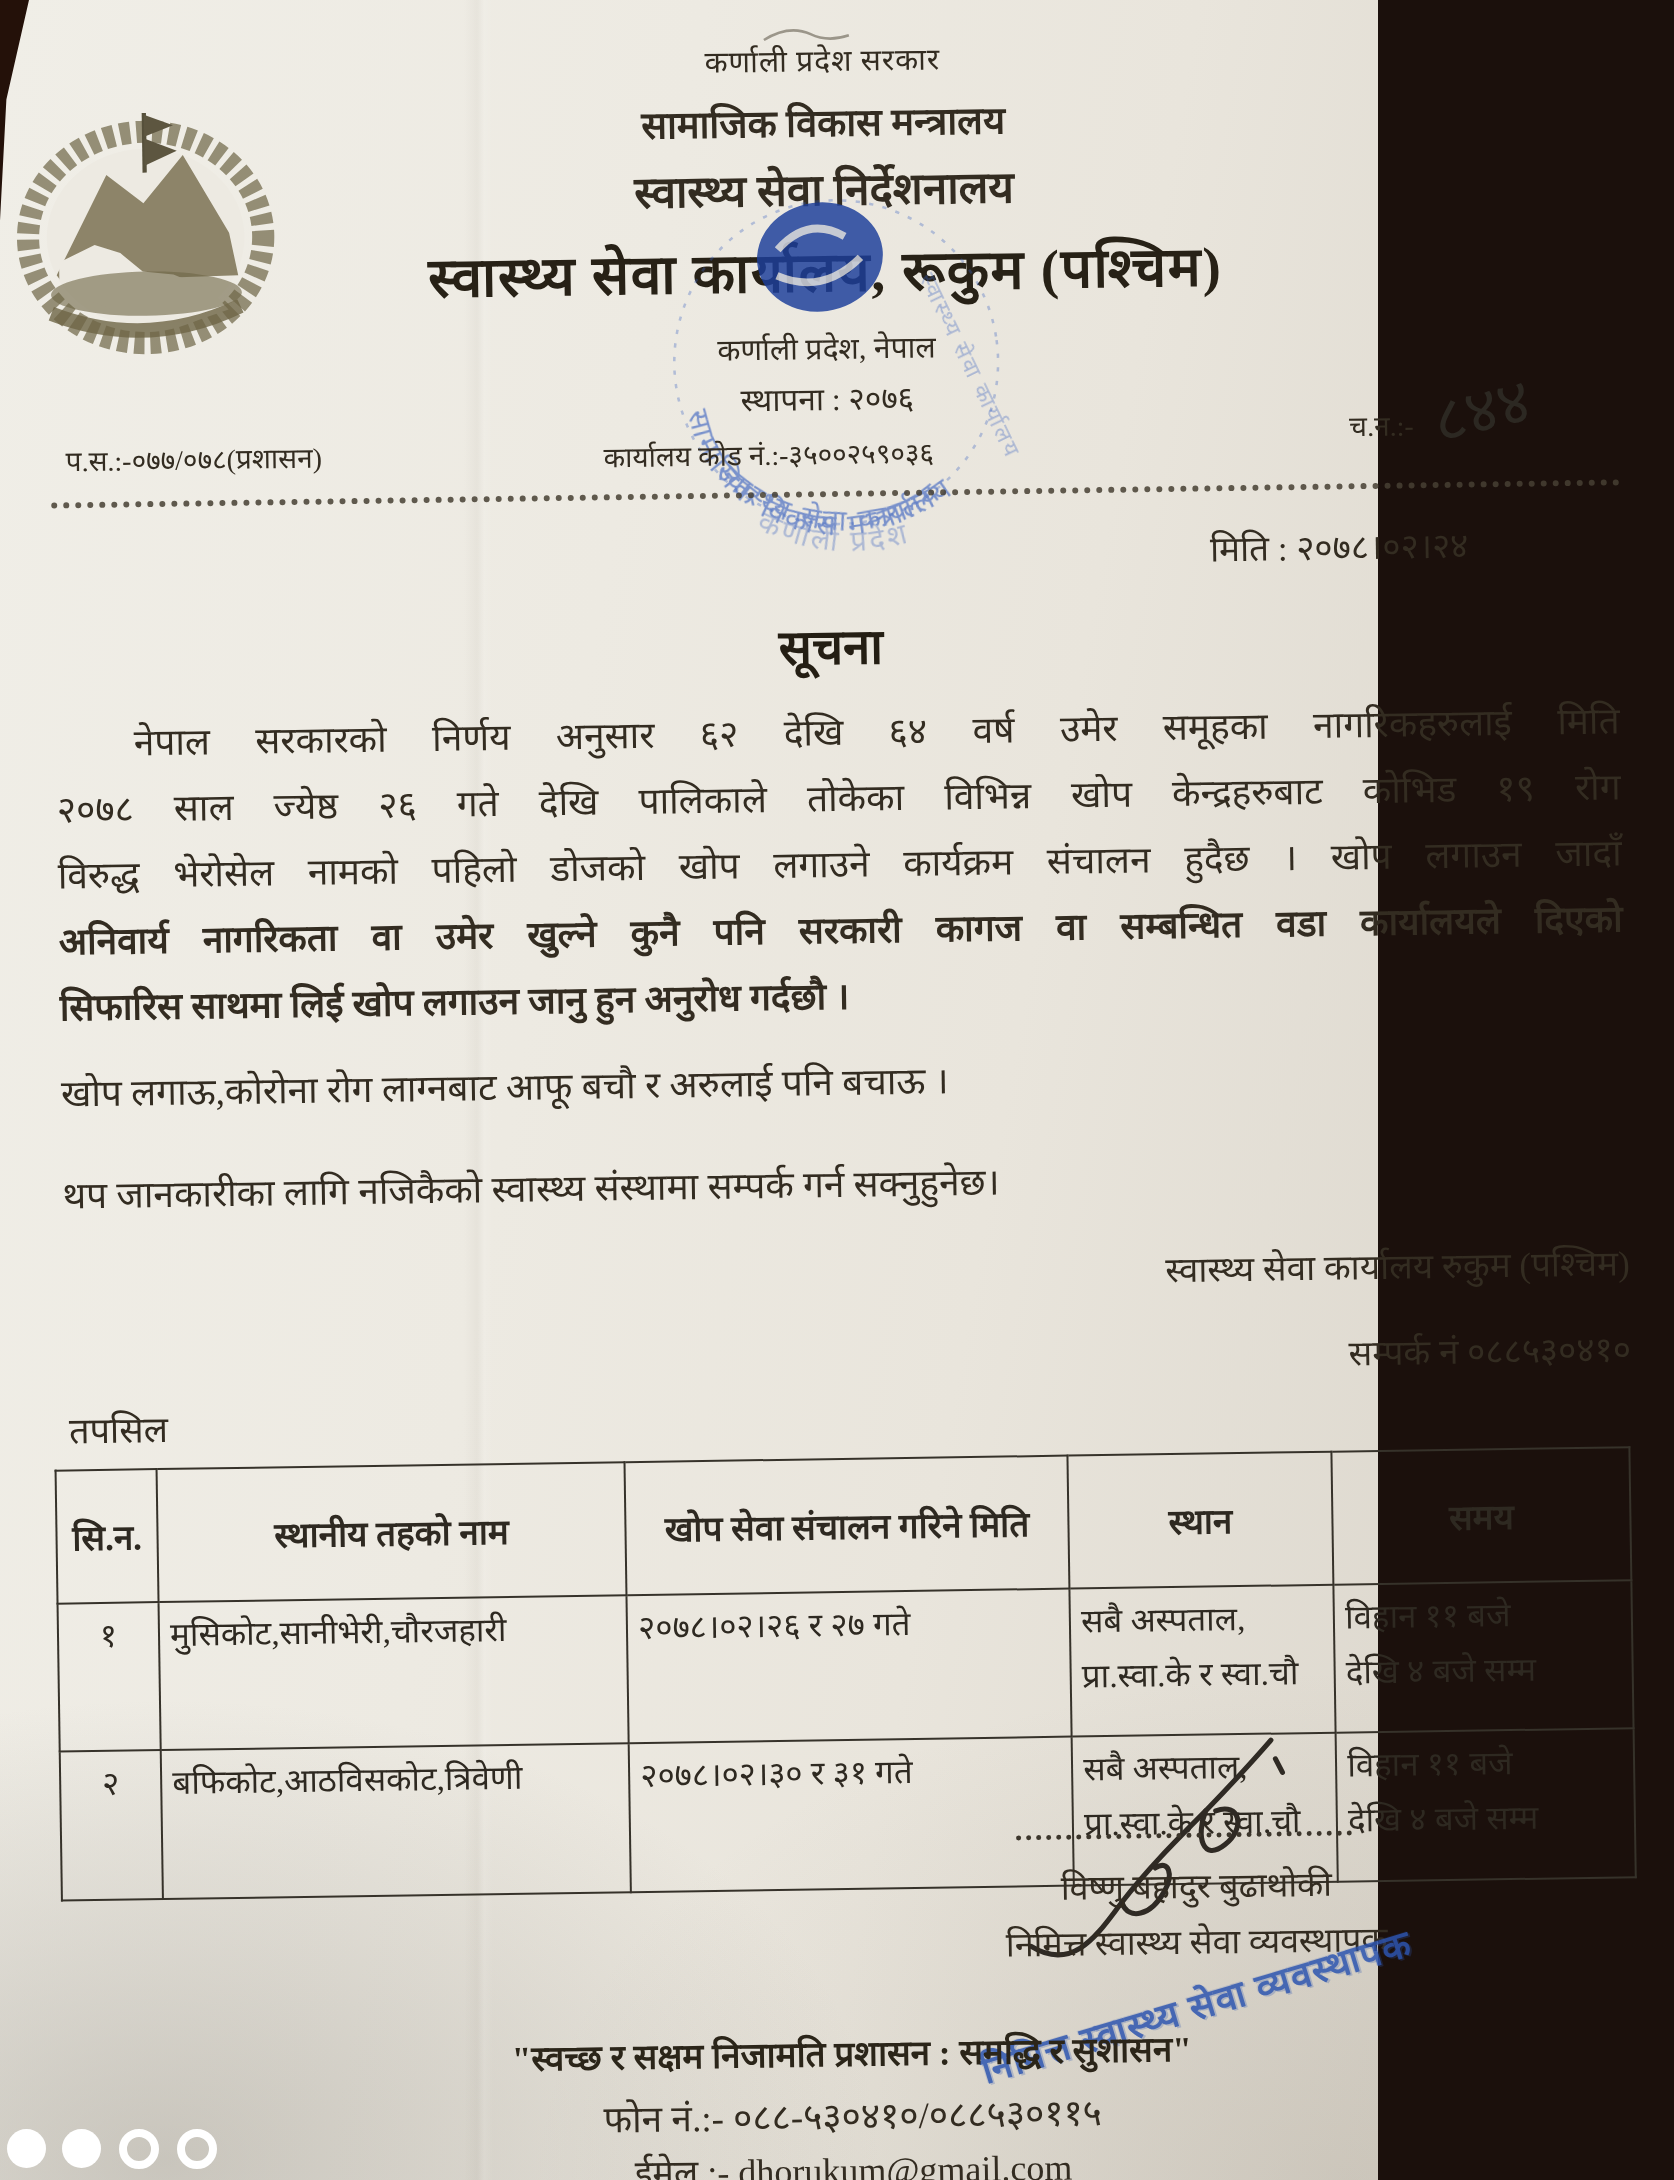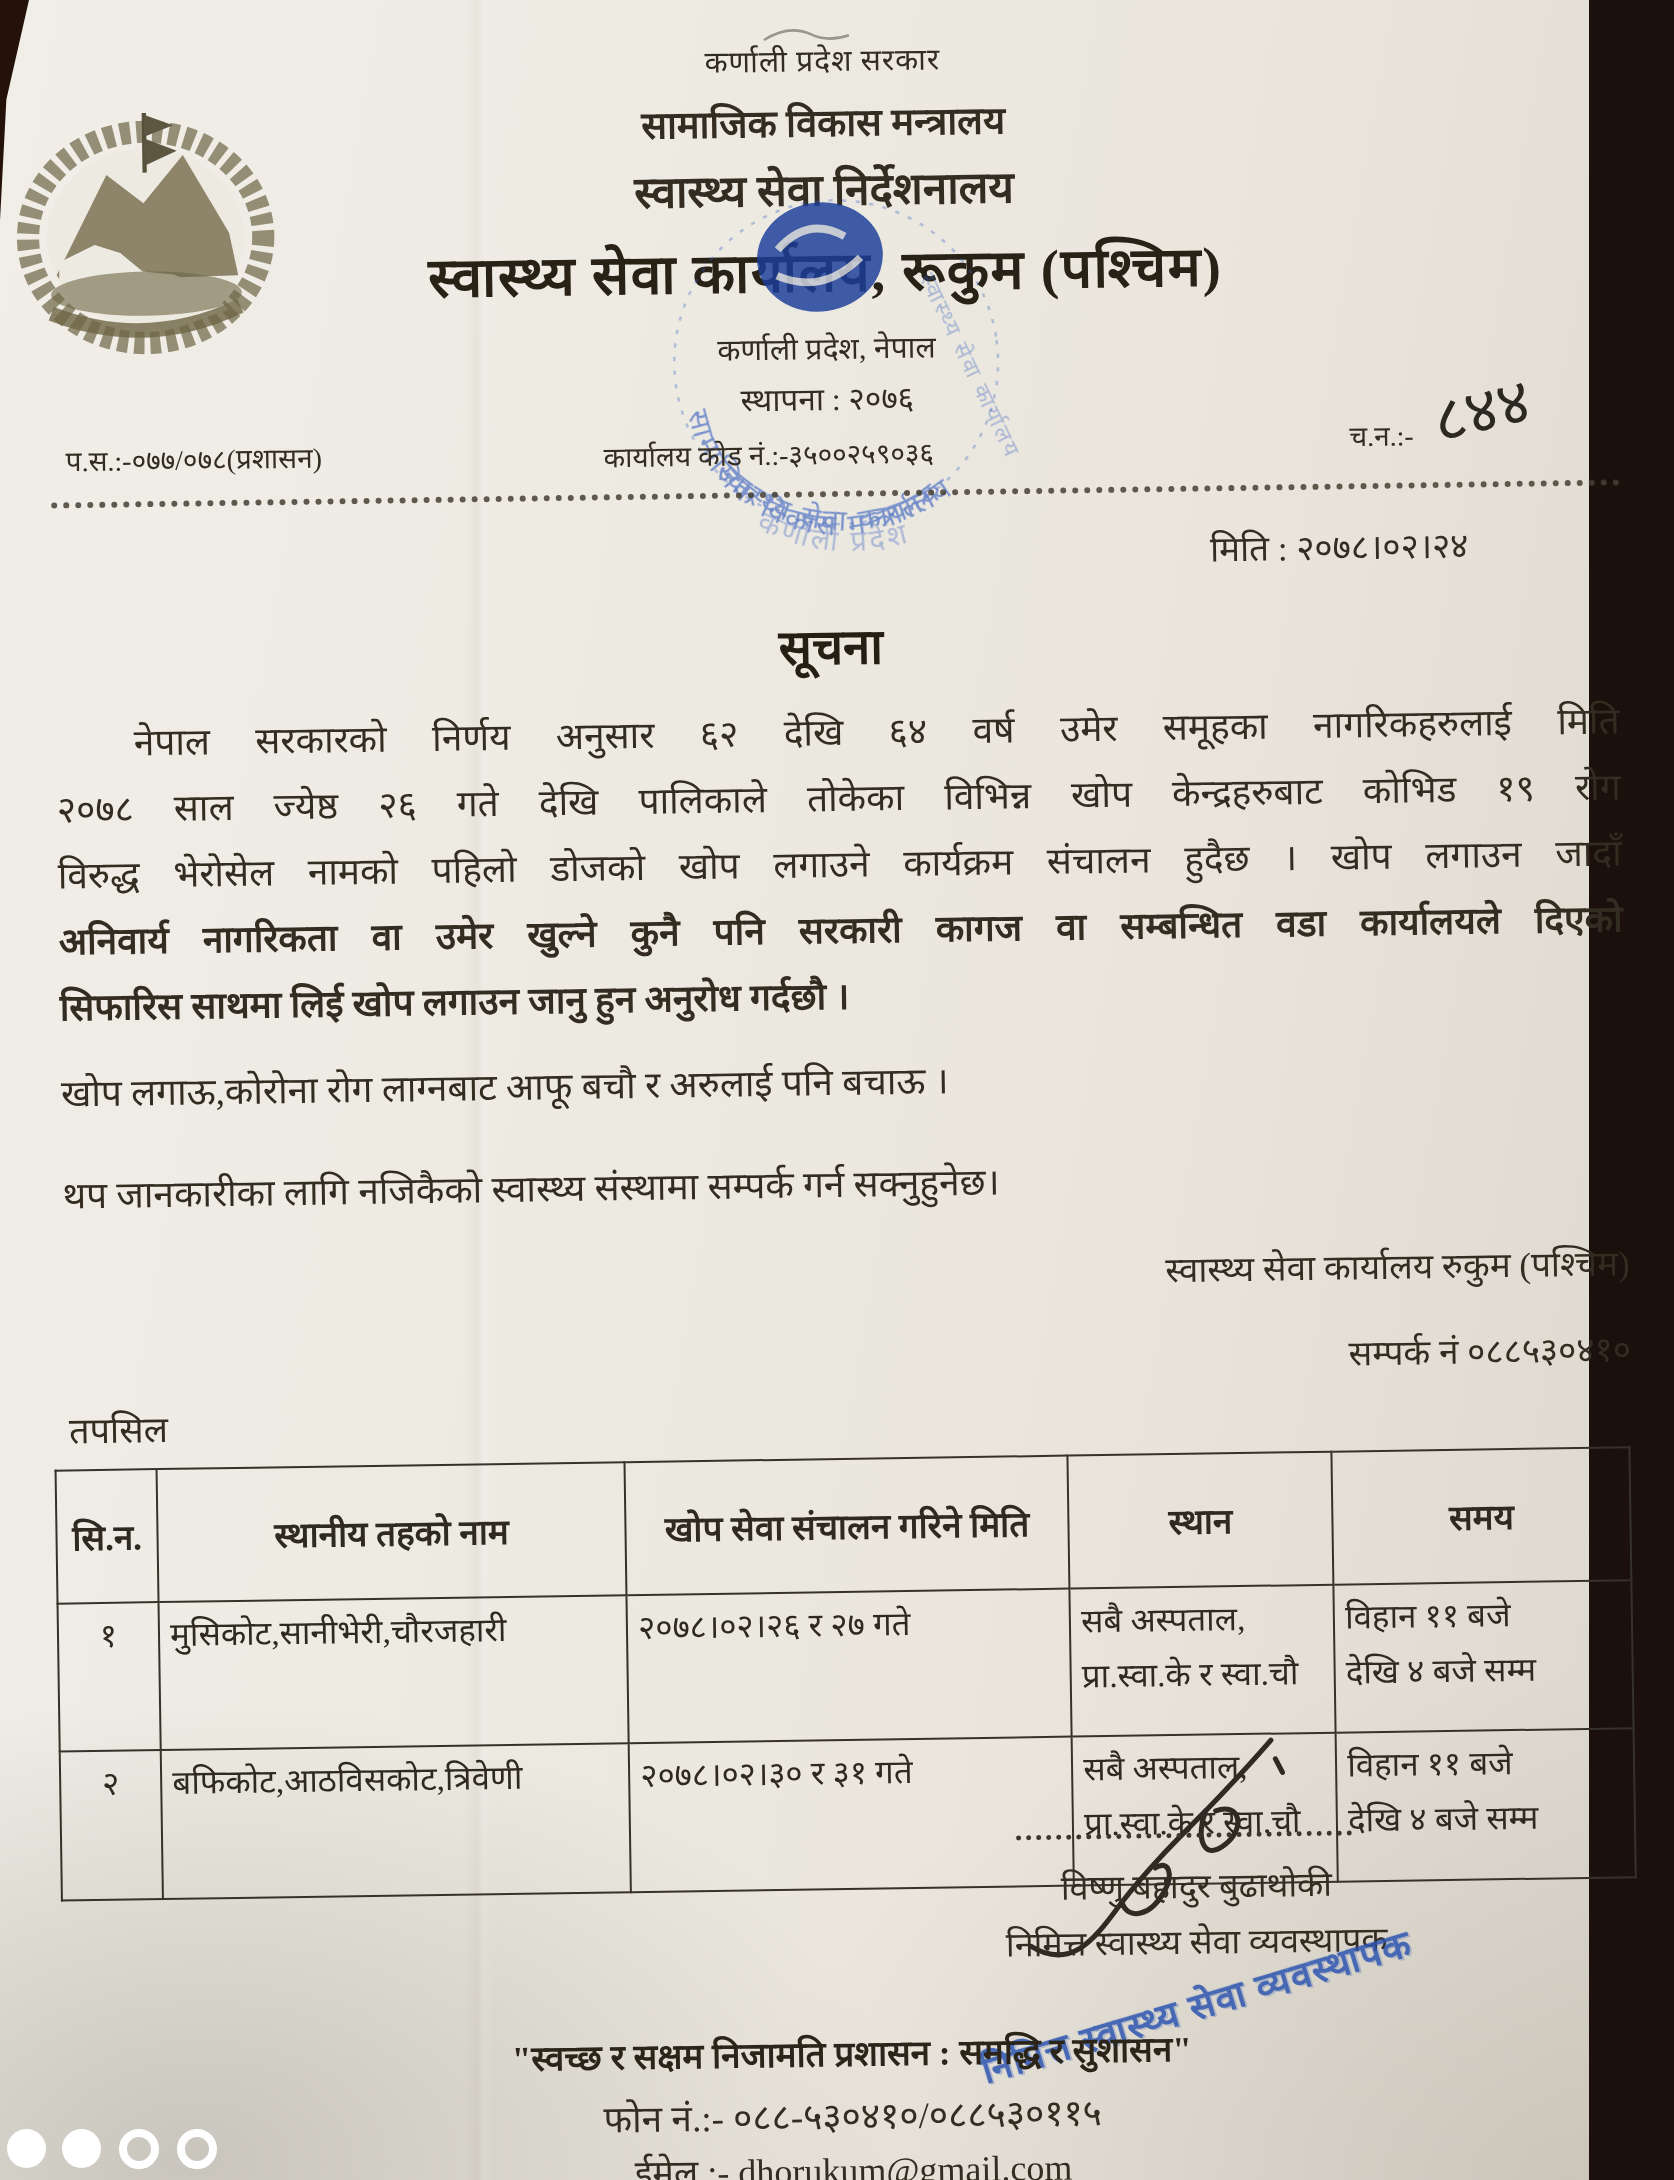--- a/index.html
+++ b/index.html
@@ -3,21 +3,21 @@
 <meta charset="utf-8">
 <style>
   html,body{margin:0;padding:0;}
   body{
     width:1675px;height:2181px;overflow:hidden;position:relative;
     background:#1b100c;
     font-family:"Liberation Serif","DejaVu Serif",serif;
   }
   
   .paper{
-    position:absolute;left:0;top:0;width:1589px;height:2181px;
+    position:absolute;left:0;top:0;width:1378px;height:2181px;
     background:
       radial-gradient(1193px 767px at 12% 99%, rgba(140,135,125,.38), rgba(140,135,125,0) 60%),
       radial-gradient(1363px 852px at 98% 100%, rgba(150,142,128,.25), rgba(150,142,128,0) 60%),
       linear-gradient(100deg,#f0eee7 0%,#edeae2 40%,#e9e5dc 68%,#ddd8ce 100%);
   }
   .crease{
     position:absolute;left:464px;top:0;width:29px;height:2181px;
     background:linear-gradient(90deg,rgba(0,0,0,0) 0%,rgba(120,110,95,.06) 45%,rgba(255,255,255,.10) 70%,rgba(0,0,0,0) 100%);
   }
   .corner-dark{
@@ -35,21 +35,21 @@
   
   .h-l1{top:39px;font-size:30px;letter-spacing:0.9px;}
   .h-l2{top:95px;font-size:38px;font-weight:600;}
   .h-l3{top:158px;font-size:44px;font-weight:600;}
   .h-l4{top:232px;font-size:55px;font-weight:700;color:#272116;letter-spacing:1.7px;}
   .h-l5{top:327px;font-size:30px;}
   .h-l6{top:376px;font-size:31.5px;}
   .meta{font-size:28px;top:430px;}
   .meta.ref{left:75px;}
   .meta.code{left:613px;top:434px;}
-  .meta.chan{left:1359px;top:424px;}
+  .meta.chan{left:1359px;top:414px;}
   .chan-value{
     left:1442px;top:375px;font-size:63px;color:#2c2822;
     transform:rotate(-13deg);font-family:"DejaVu Serif",serif;
   }
   .dotline-main{
     left:60px;top:491px;width:1569px;height:0;
     border-top:6px dotted #474033;opacity:.85;
   }
   .dateline{left:1218px;top:530px;width:409px;font-size:35px;}
   

